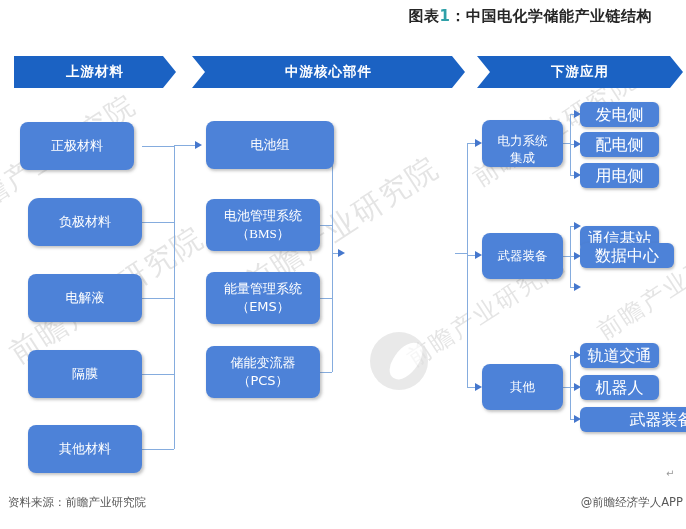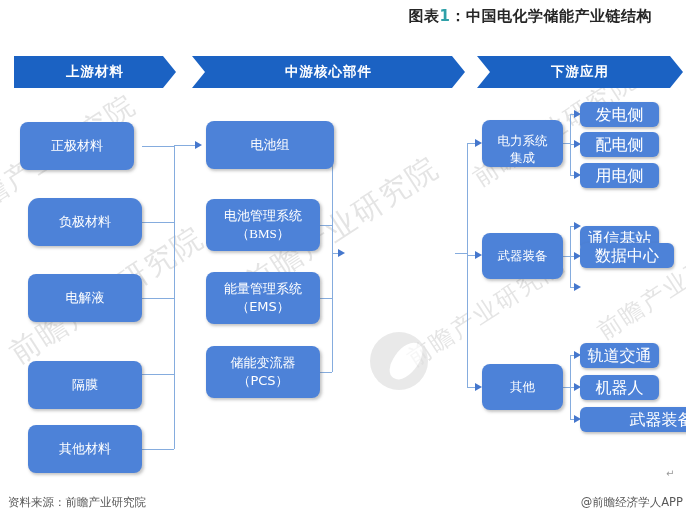--- a/index.html
+++ b/index.html
@@ -78,21 +78,21 @@
 
   <div class="box" style="left:20px;top:122px;width:114px;height:48px;">
       <span>正极材料</span>
     </div>
   <div class="box" style="left:28px;top:198px;width:114px;height:48px;border-radius:11px;">
       <span>负极材料</span>
     </div>
   <div class="box" style="left:28px;top:274px;width:114px;height:48px;">
       <span>电解液</span>
     </div>
-  <div class="box" style="left:28px;top:350px;width:114px;height:48px;margin-top:11px;">
+  <div class="box" style="left:28px;top:350px;width:114px;height:48px;">
       <span>隔膜</span>
     </div>
   <div class="box" style="left:28px;top:425px;width:114px;height:48px;">
       <span>其他材料</span>
     </div>
 
   <div class="hl" style="left:142px;top:146px;width:32px;"></div>
   <div class="hl" style="left:142px;top:222px;width:32px;"></div>
   <div class="hl" style="left:142px;top:298px;width:32px;"></div>
   <div class="hl" style="left:142px;top:374px;width:32px;"></div>

